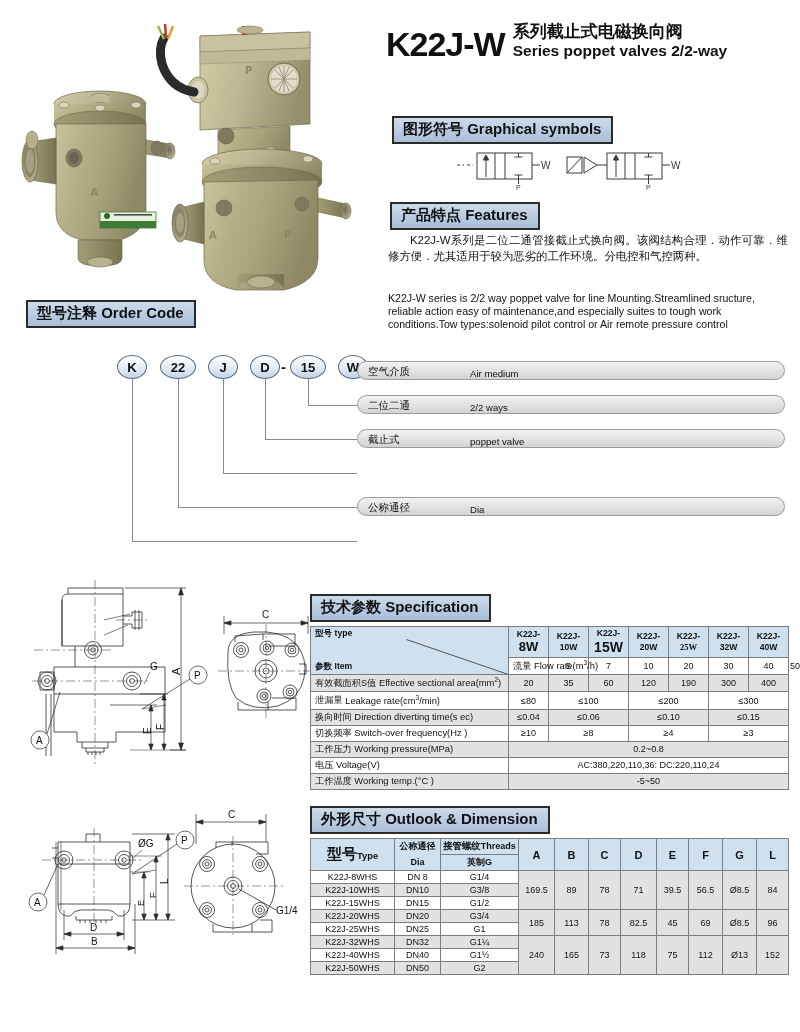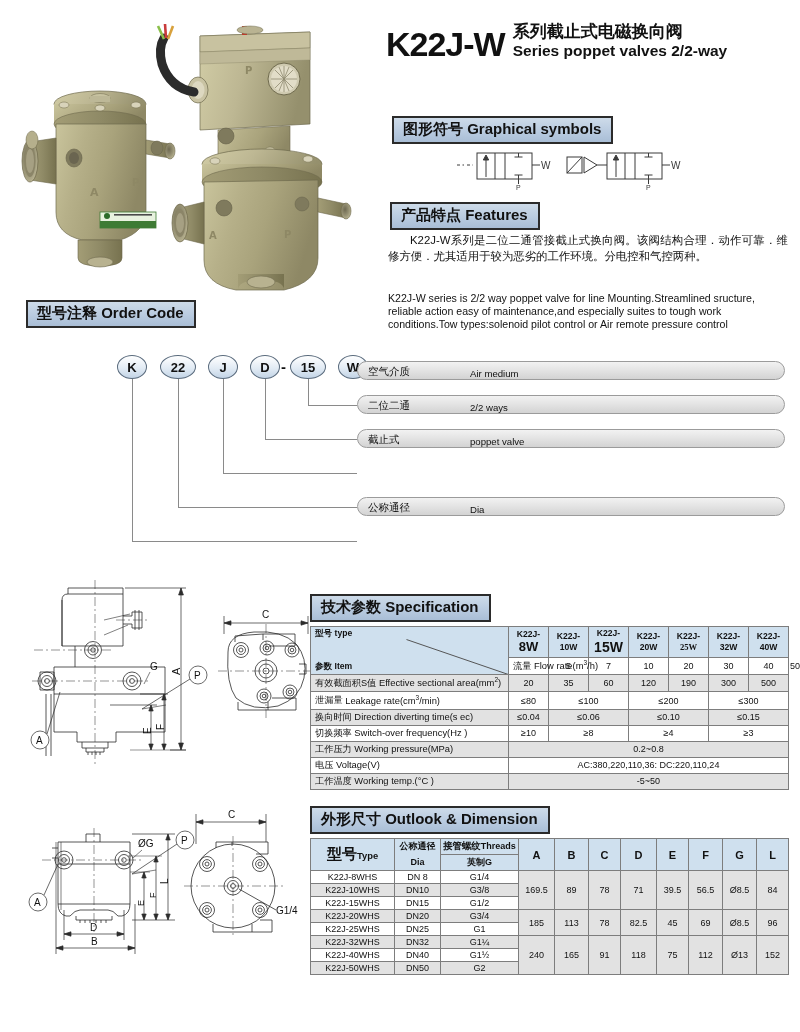--- a/index.html
+++ b/index.html
@@ -646,21 +646,21 @@
       <td class="lbl zebra">
         <span class="cnsm">有效截面积S值</span>
         <span> Effective sectional area(mm<sup class="sup">2</sup>)</span>
       </td>
       <td>20</td>
       <td>35</td>
       <td>60</td>
       <td>120</td>
       <td>190</td>
       <td>300</td>
-      <td>500</td>
+      <td>400</td>
     </tr>
     <tr>
       <td class="lbl">
         <span class="cnsm">泄漏量</span>
         <span> Leakage rate(cm<sup class="sup">3</sup>/min)</span>
       </td>
       <td>≤80</td>
       <td colspan="2">≤100</td>
       <td colspan="2">≤200</td>
       <td colspan="2">≤300</td>
@@ -793,21 +793,21 @@
       <td>DN25</td>
       <td>G1</td>
     </tr>
 
     <tr class="zebra">
       <td class="zebra">K22J-32WHS</td>
       <td class="zebra">DN32</td>
       <td class="zebra">G1¼</td>
       <td rowspan="3" class="zebra">240</td>
       <td rowspan="3" class="zebra">165</td>
-      <td rowspan="3" class="zebra">91</td>
+      <td rowspan="3" class="zebra">73</td>
       <td rowspan="3" class="zebra">118</td>
       <td rowspan="3" class="zebra">75</td>
       <td rowspan="3" class="zebra">112</td>
       <td rowspan="3" class="zebra">Ø13</td>
       <td rowspan="3" class="zebra">152</td>
     </tr>
     <tr>
       <td>K22J-40WHS</td>
       <td>DN40</td>
       <td>G1½</td>

